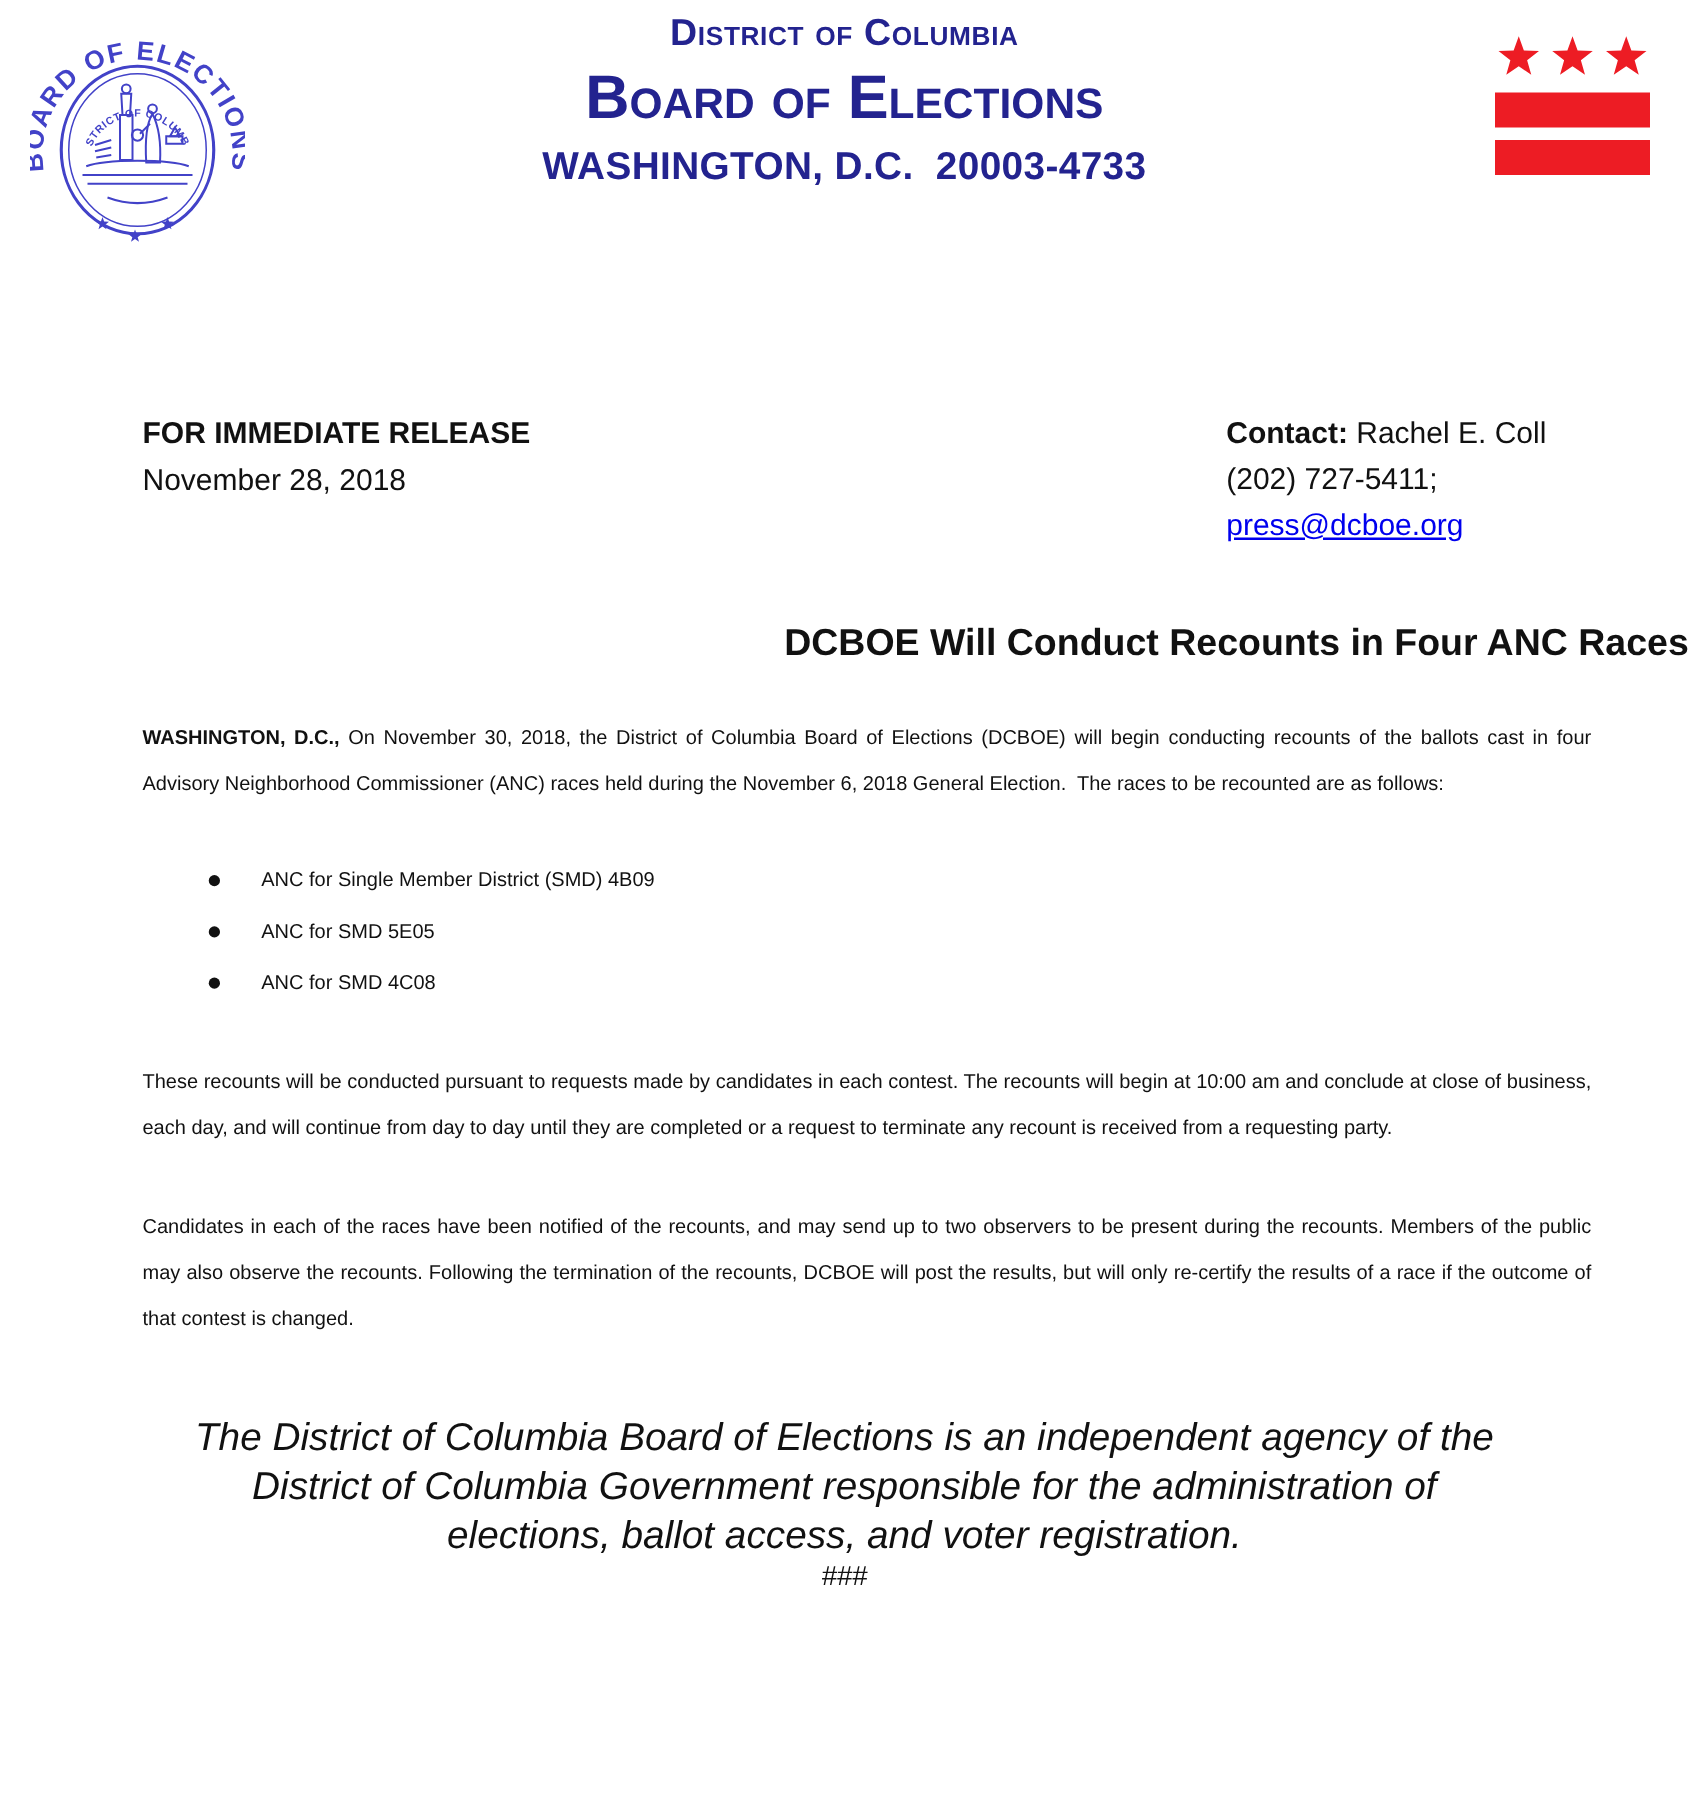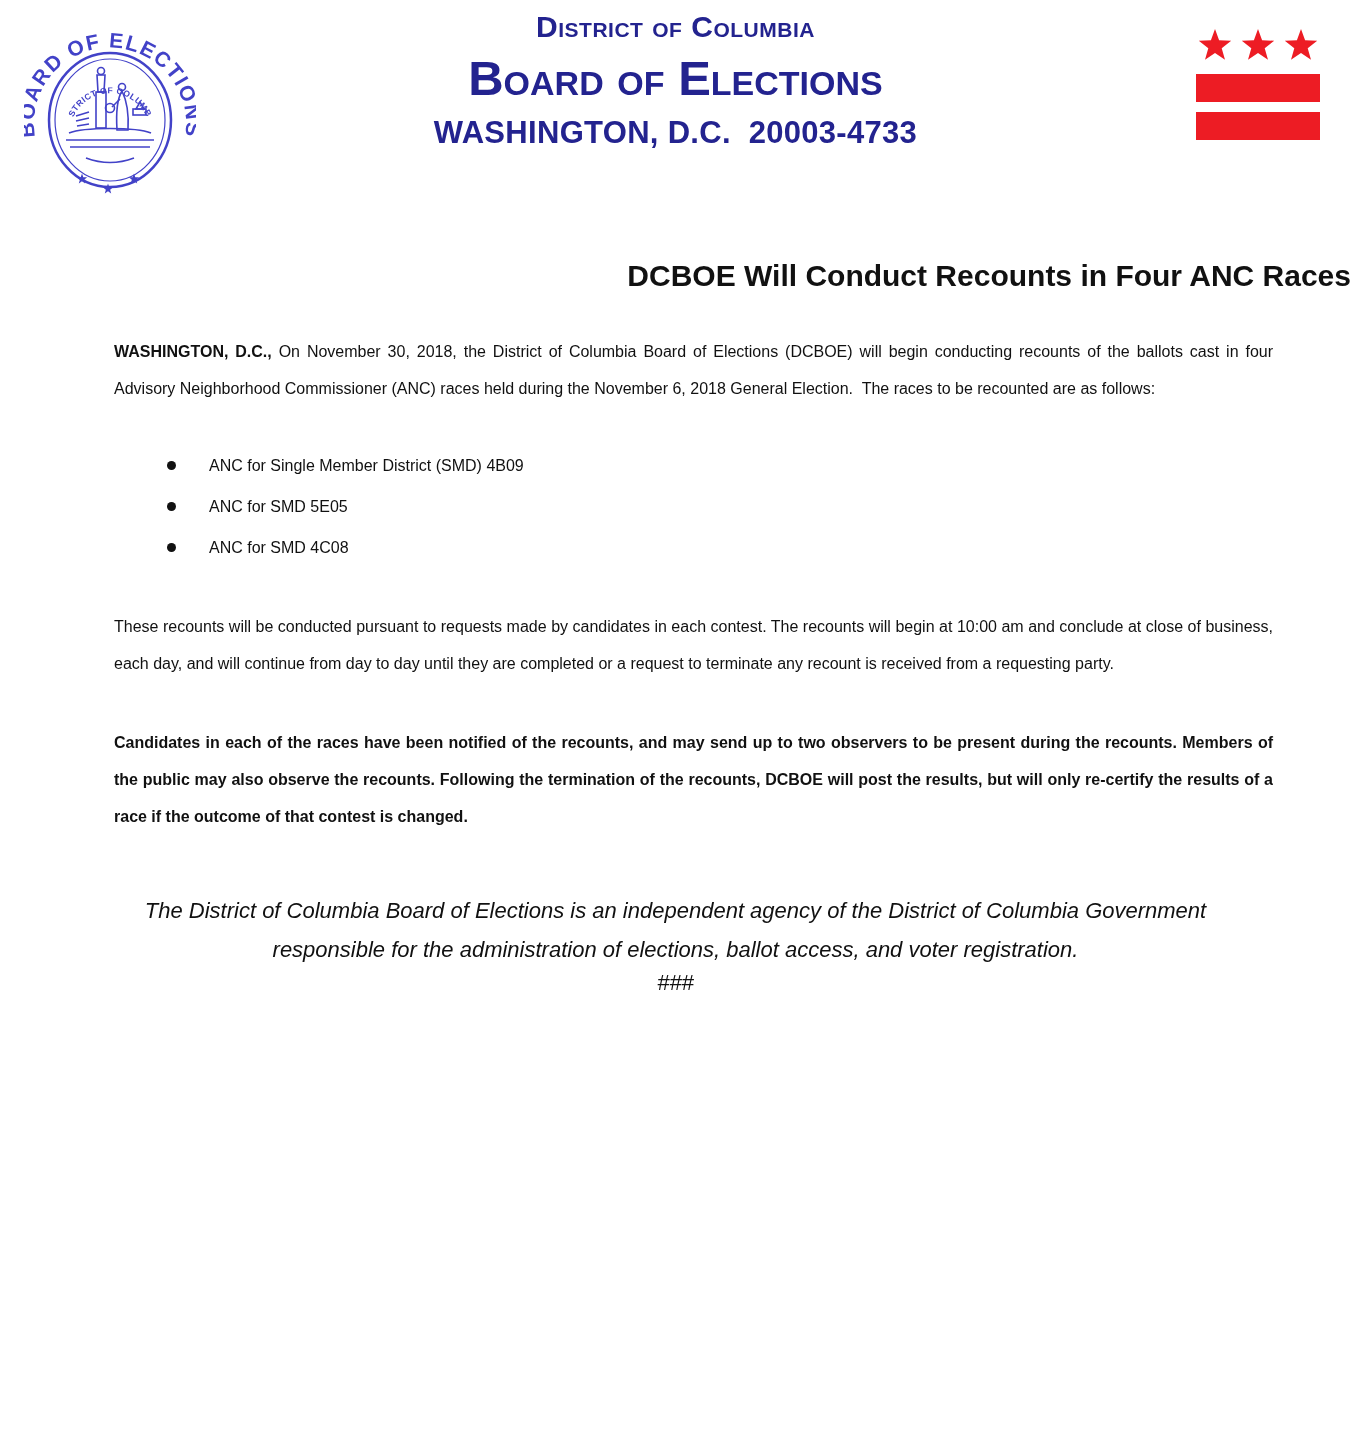--- a/index.html
+++ b/index.html
@@ -43,33 +43,33 @@
   
   .doc-title { margin-top: 59px; text-align: right; font-weight: 700; font-size: 30px; }
 
   
   .body-par {
     margin: 40px 78px 0 114px;
     font-size: 16px; line-height: 37px;
     text-align: justify;
   }
   .lead-bold { font-weight: 700; }
-  .p3 { margin-top: 42px; font-weight: bold; }
+  .p3 { margin-top: 42px; }
 
   .bullet-list { list-style: none; margin: 38px 78px 0 114px; padding: 0; }
   .bullet-item { display: flex; align-items: center; height: 41px; font-size: 16px; }
   .bullet-dot {
     flex: none; width: 9px; height: 9px; border-radius: 50%;
     background: var(--text_black, #111);
     margin-left: 53px; margin-right: 33px;
   }
 
   
   .footer { margin-top: 56px; text-align: center; font-style: italic; }
-  .disclaimer { max-width: 1085px; margin: 0 auto; font-size: 22px; line-height: 39px; }
+  .disclaimer { max-width: 1085px; margin: 0 auto; font-size: 31px; line-height: 39px; }
   .end-mark { font-size: 22px; margin-top: 1px; }
 </style>
 </head>
 <body>
 
 <div class="page">
 
   <div class="header">
 
     <svg class="seal-svg" width="172" height="194" viewBox="0 0 172 194">
@@ -123,20 +123,31 @@
       <g fill="currentColor">
         <use href="#flagStar" transform="translate(19,18)"></use>
         <use href="#flagStar" transform="translate(62,18)"></use>
         <use href="#flagStar" transform="translate(105,18)"></use>
         <rect x="0" y="46" width="124" height="28"></rect>
         <rect x="0" y="84" width="124" height="28"></rect>
       </g>
     </svg>
   </div>
 
+  <div class="release-row">
+    <div class="release-left">
+      <div class="release-label">FOR IMMEDIATE RELEASE</div>
+      <div>November 28, 2018</div>
+    </div>
+    <div class="release-right">
+      <div><span class="contact-label">Contact:</span><span> Rachel E. Coll</span></div>
+      <div>(202) 727-5411;</div>
+      <div><a class="email-link">press@dcboe.org</a></div>
+    </div>
+  </div>
 
   <div class="doc-title">DCBOE Will Conduct Recounts in Four ANC Races</div>
 
   <p class="body-par"><span class="lead-bold">WASHINGTON, D.C.,</span><span> On November 30, 2018, the District of Columbia Board of Elections (DCBOE) will begin conducting recounts of the ballots cast in four Advisory Neighborhood Commissioner (ANC) races held during the November 6, 2018 General Election.&nbsp; The races to be recounted are as follows:</span></p>
 
   <ul class="bullet-list">
     <li class="bullet-item">
         <span class="bullet-dot"></span>
         <span>ANC for Single Member District (SMD) 4B09</span>
       </li>

